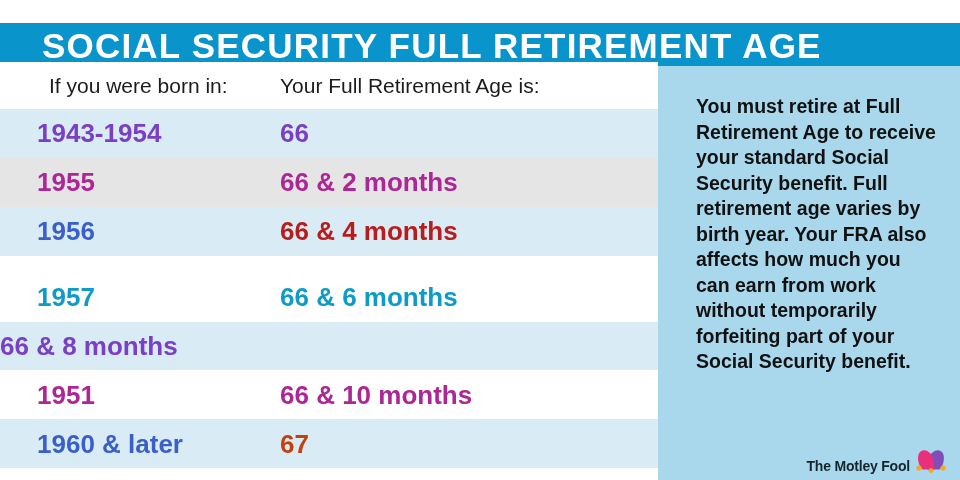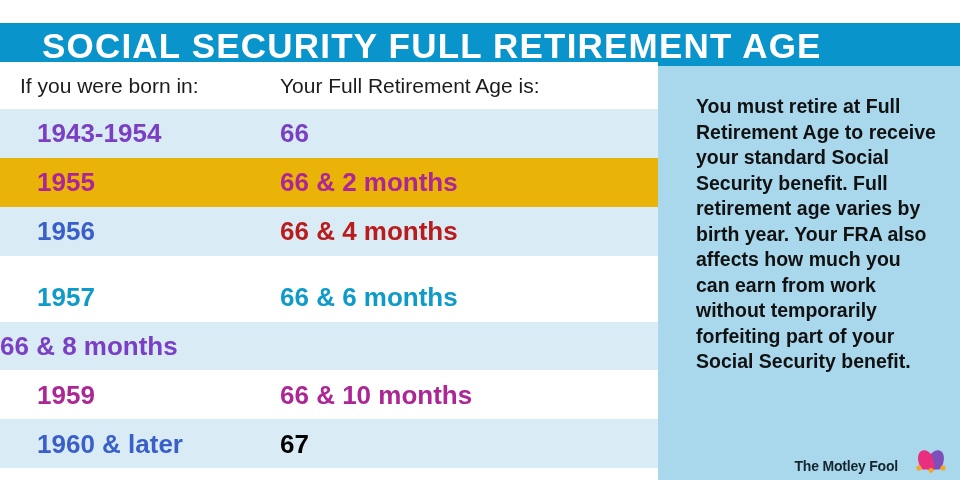--- a/index.html
+++ b/index.html
@@ -69,21 +69,21 @@
     align-items: center;
   }
   .th {
     font-family: "Liberation Sans", sans-serif;
     font-weight: normal;
     font-size: 21px;
     color: #1c1c1c;
     line-height: 1;
     white-space: nowrap;
   }
-  .col-a { width: 280px; padding-left: 20px; box-sizing: border-box; }
+  .col-a { width: 280px; padding-left: 49px; box-sizing: border-box; }
   .col-b { padding-left: 0; }
 
   .data-row {
     height: 48.9px;
     display: flex;
     align-items: center;
     background: #ffffff;
   }
   .data-row.striped { background: #d9ecf5; }
 
@@ -117,21 +117,21 @@
     color: #111111;
   }
 
   
   .logo {
     position: absolute;
     right: 12px;
     bottom: 10px;
     display: flex;
     align-items: flex-end;
-    gap: 16px;
+    gap: 4px;
   }
   .logo-wordmark {
     font-family: "Liberation Sans", sans-serif;
     font-weight: bold;
     font-size: 14px;
     color: #15252e;
     line-height: 1;
     letter-spacing: -0.2px;
     white-space: nowrap;
     padding-bottom: 1px;
@@ -158,47 +158,47 @@
       <div class="table-header-row">
         <div class="th col-a" style="color: rgb(28, 28, 28);">If you were born in:</div>
         <div class="th col-b" style="color: rgb(28, 28, 28);">Your Full Retirement Age is:</div>
       </div>
 
       <div class="data-row striped" style="background: rgb(217, 236, 245);">
         <div class="cell col-a" style="color: rgb(123, 63, 196);">1943-1954</div>
         <div class="cell col-b" style="color: rgb(123, 63, 196);">66</div>
       </div>
 
-      <div class="data-row" style="background: #eab308;">
+      <div class="data-row" style="background: #e5e5e5;">
         <div class="cell col-a" style="color: rgb(173, 38, 149);">1955</div>
         <div class="cell col-b" style="color: rgb(173, 38, 149); text-align: right;">66 &amp; 2 months</div>
       </div>
 
       <div class="data-row striped" style="background: rgb(217, 236, 245);">
         <div class="cell col-a" style="color: rgb(58, 95, 200);">1956</div>
         <div class="cell col-b" style="color: #b91c1c;">66 &amp; 4 months</div>
       </div>
 
       <div class="data-row" style="background: rgb(255, 255, 255); margin-top: 17px;">
         <div class="cell col-a" style="color: rgb(14, 155, 201);">1957</div>
         <div class="cell col-b" style="color: rgb(14, 155, 201);">66 &amp; 6 months</div>
       </div>
 
       <div class="data-row striped" style="background: rgb(217, 236, 245);">
         <div class="cell col-b" style="color: rgb(123, 63, 196);">66 &amp; 8 months</div>
       </div>
 
       <div class="data-row" style="background: rgb(255, 255, 255);">
-        <div class="cell col-a" style="color: rgb(173, 38, 149);">1959</div>
+        <div class="cell col-a" style="color: rgb(173, 38, 149);">1951</div>
         <div class="cell col-b" style="color: rgb(173, 38, 149);">66 &amp; 10 months</div>
       </div>
 
       <div class="data-row striped" style="background: rgb(217, 236, 245);">
         <div class="cell col-a" style="color: rgb(58, 95, 200);">1960 &amp; later</div>
-        <div class="cell col-b" style="color: #000000; text-align: right;">67</div>
+        <div class="cell col-b" style="color: #c2410c; text-align: right;">67</div>
       </div>
 
     </div>
 
     <div class="side-panel" style="background: rgb(169, 216, 237);">
       <div class="side-text">You must retire at Full Retirement Age to receive your standard Social Security benefit. Full retirement age varies by birth year. Your FRA also affects how much you can earn from work without temporarily forfeiting part of your Social Security benefit.</div>
 
       <div class="logo">
         <div class="logo-wordmark" style="color: rgb(21, 37, 46);">The Motley Fool</div>
         <svg class="logo-hat" viewBox="0 0 34 26">

